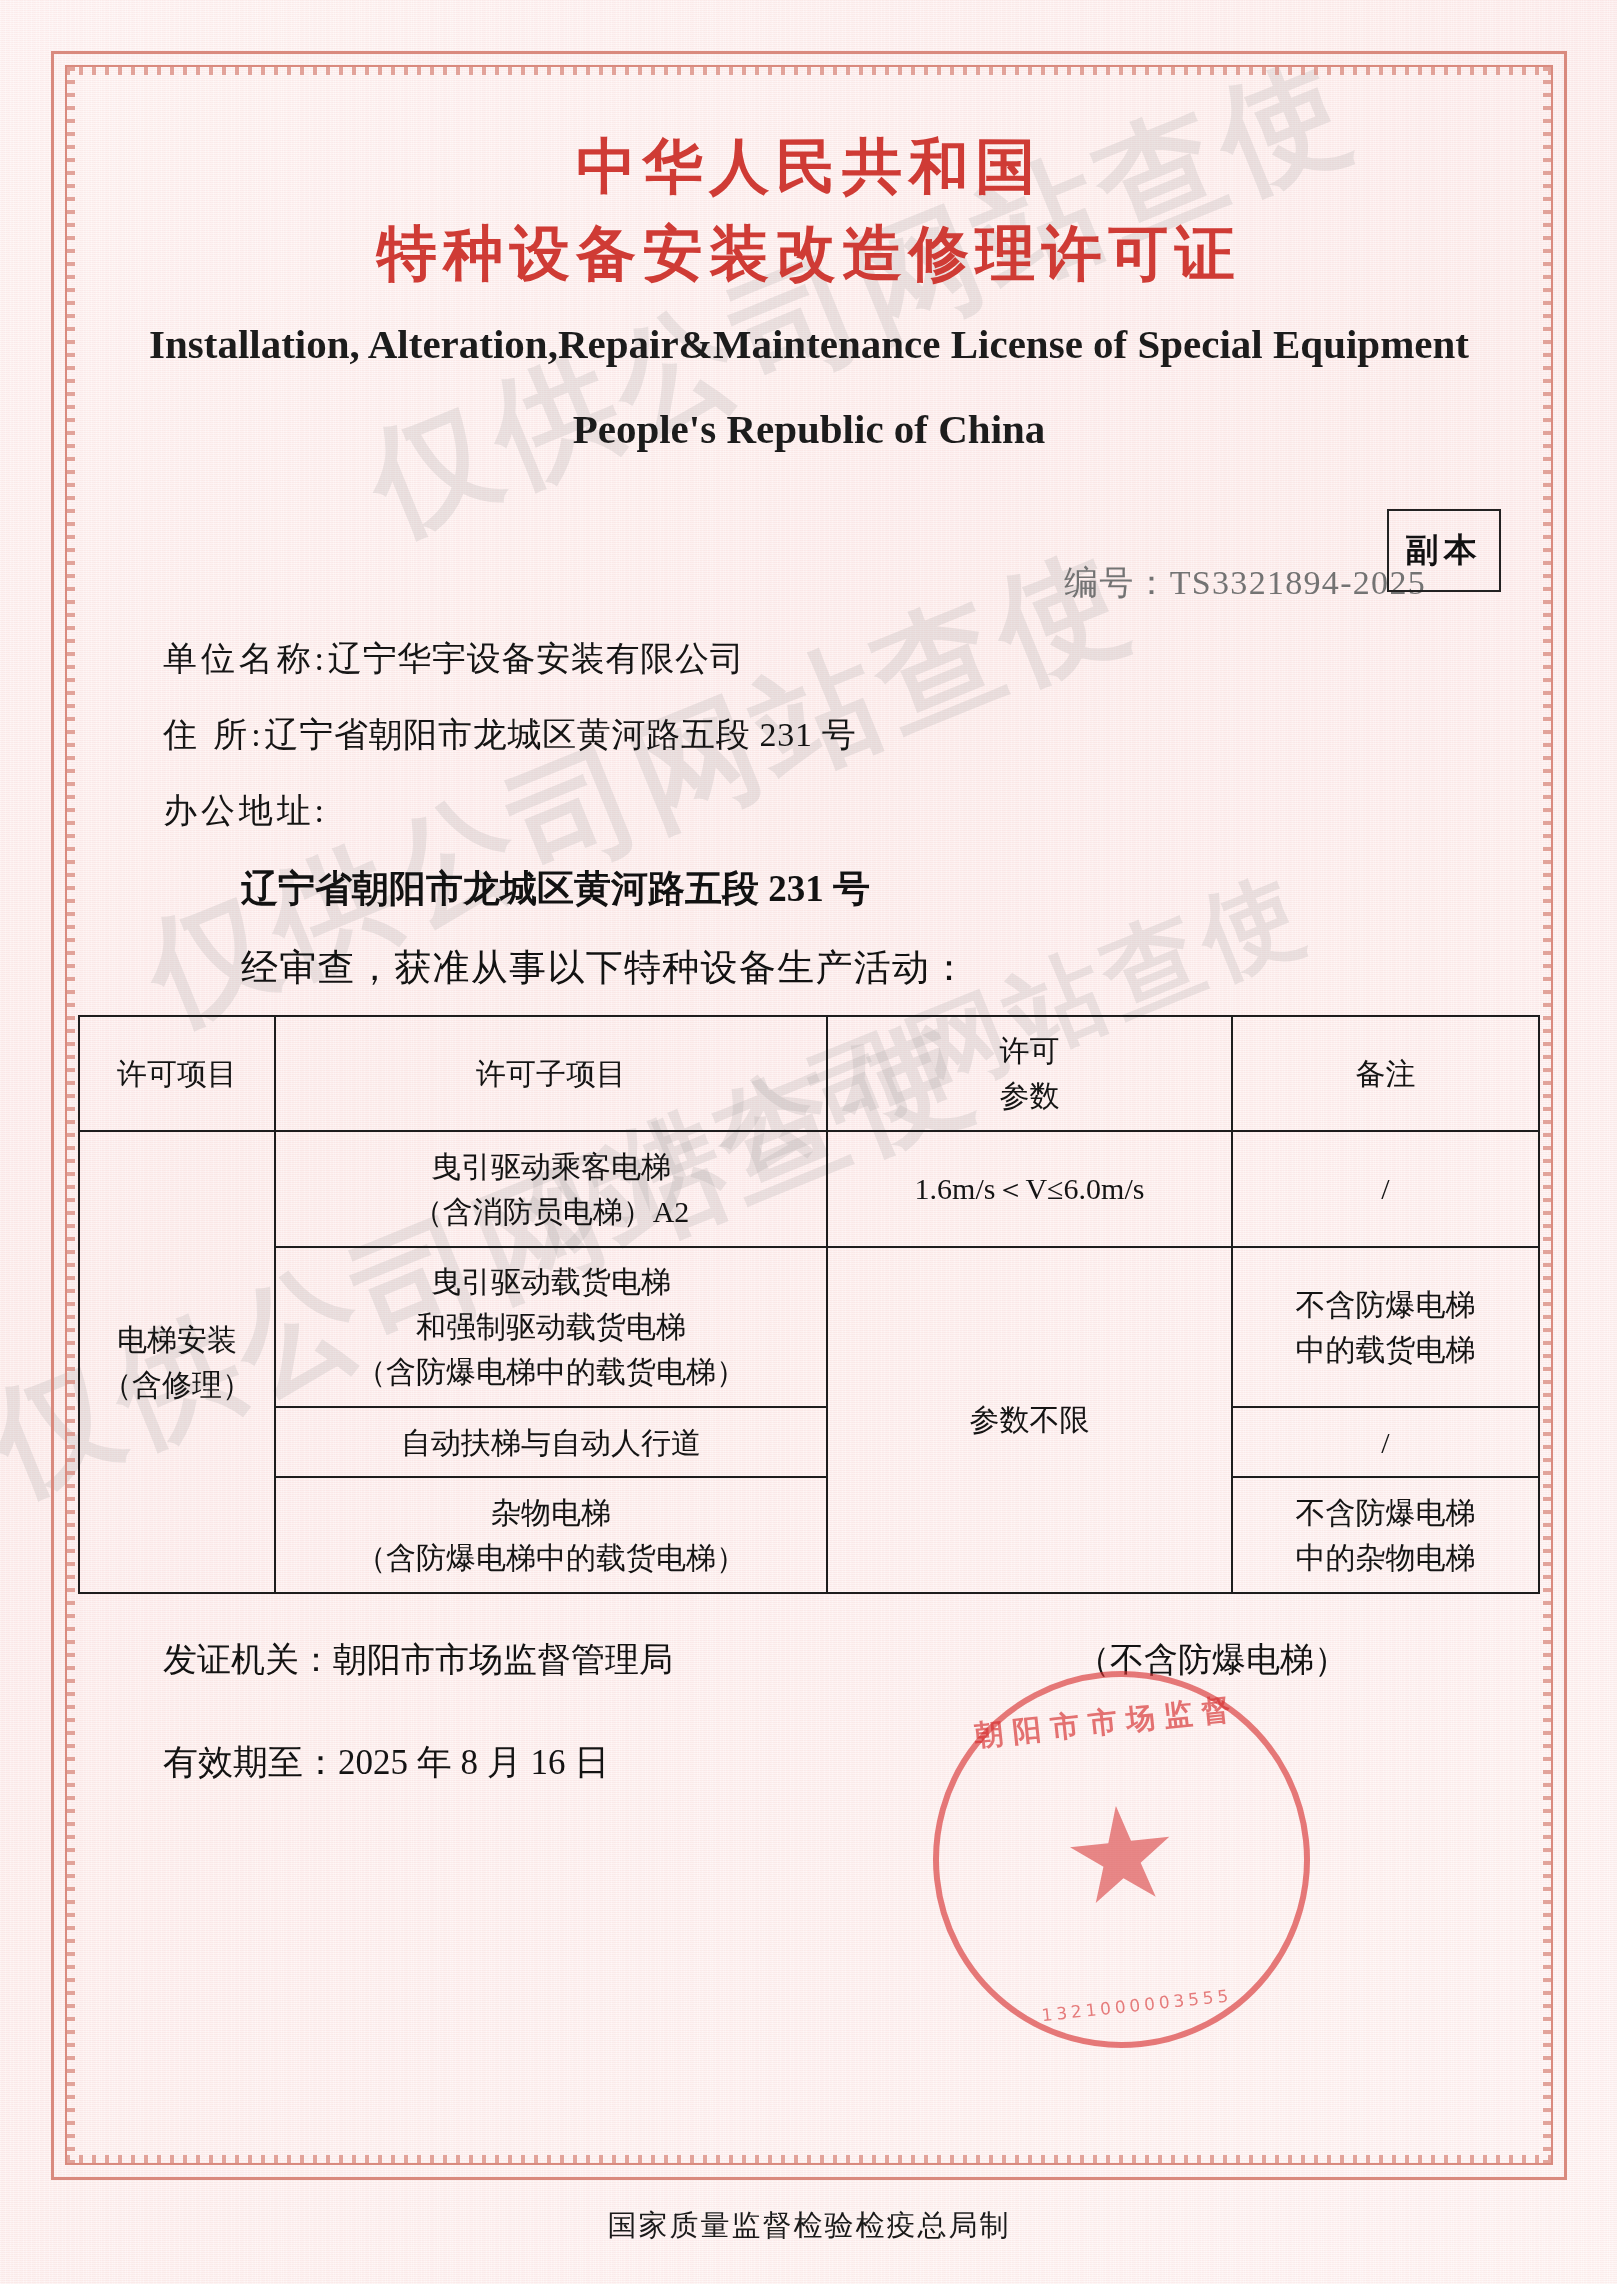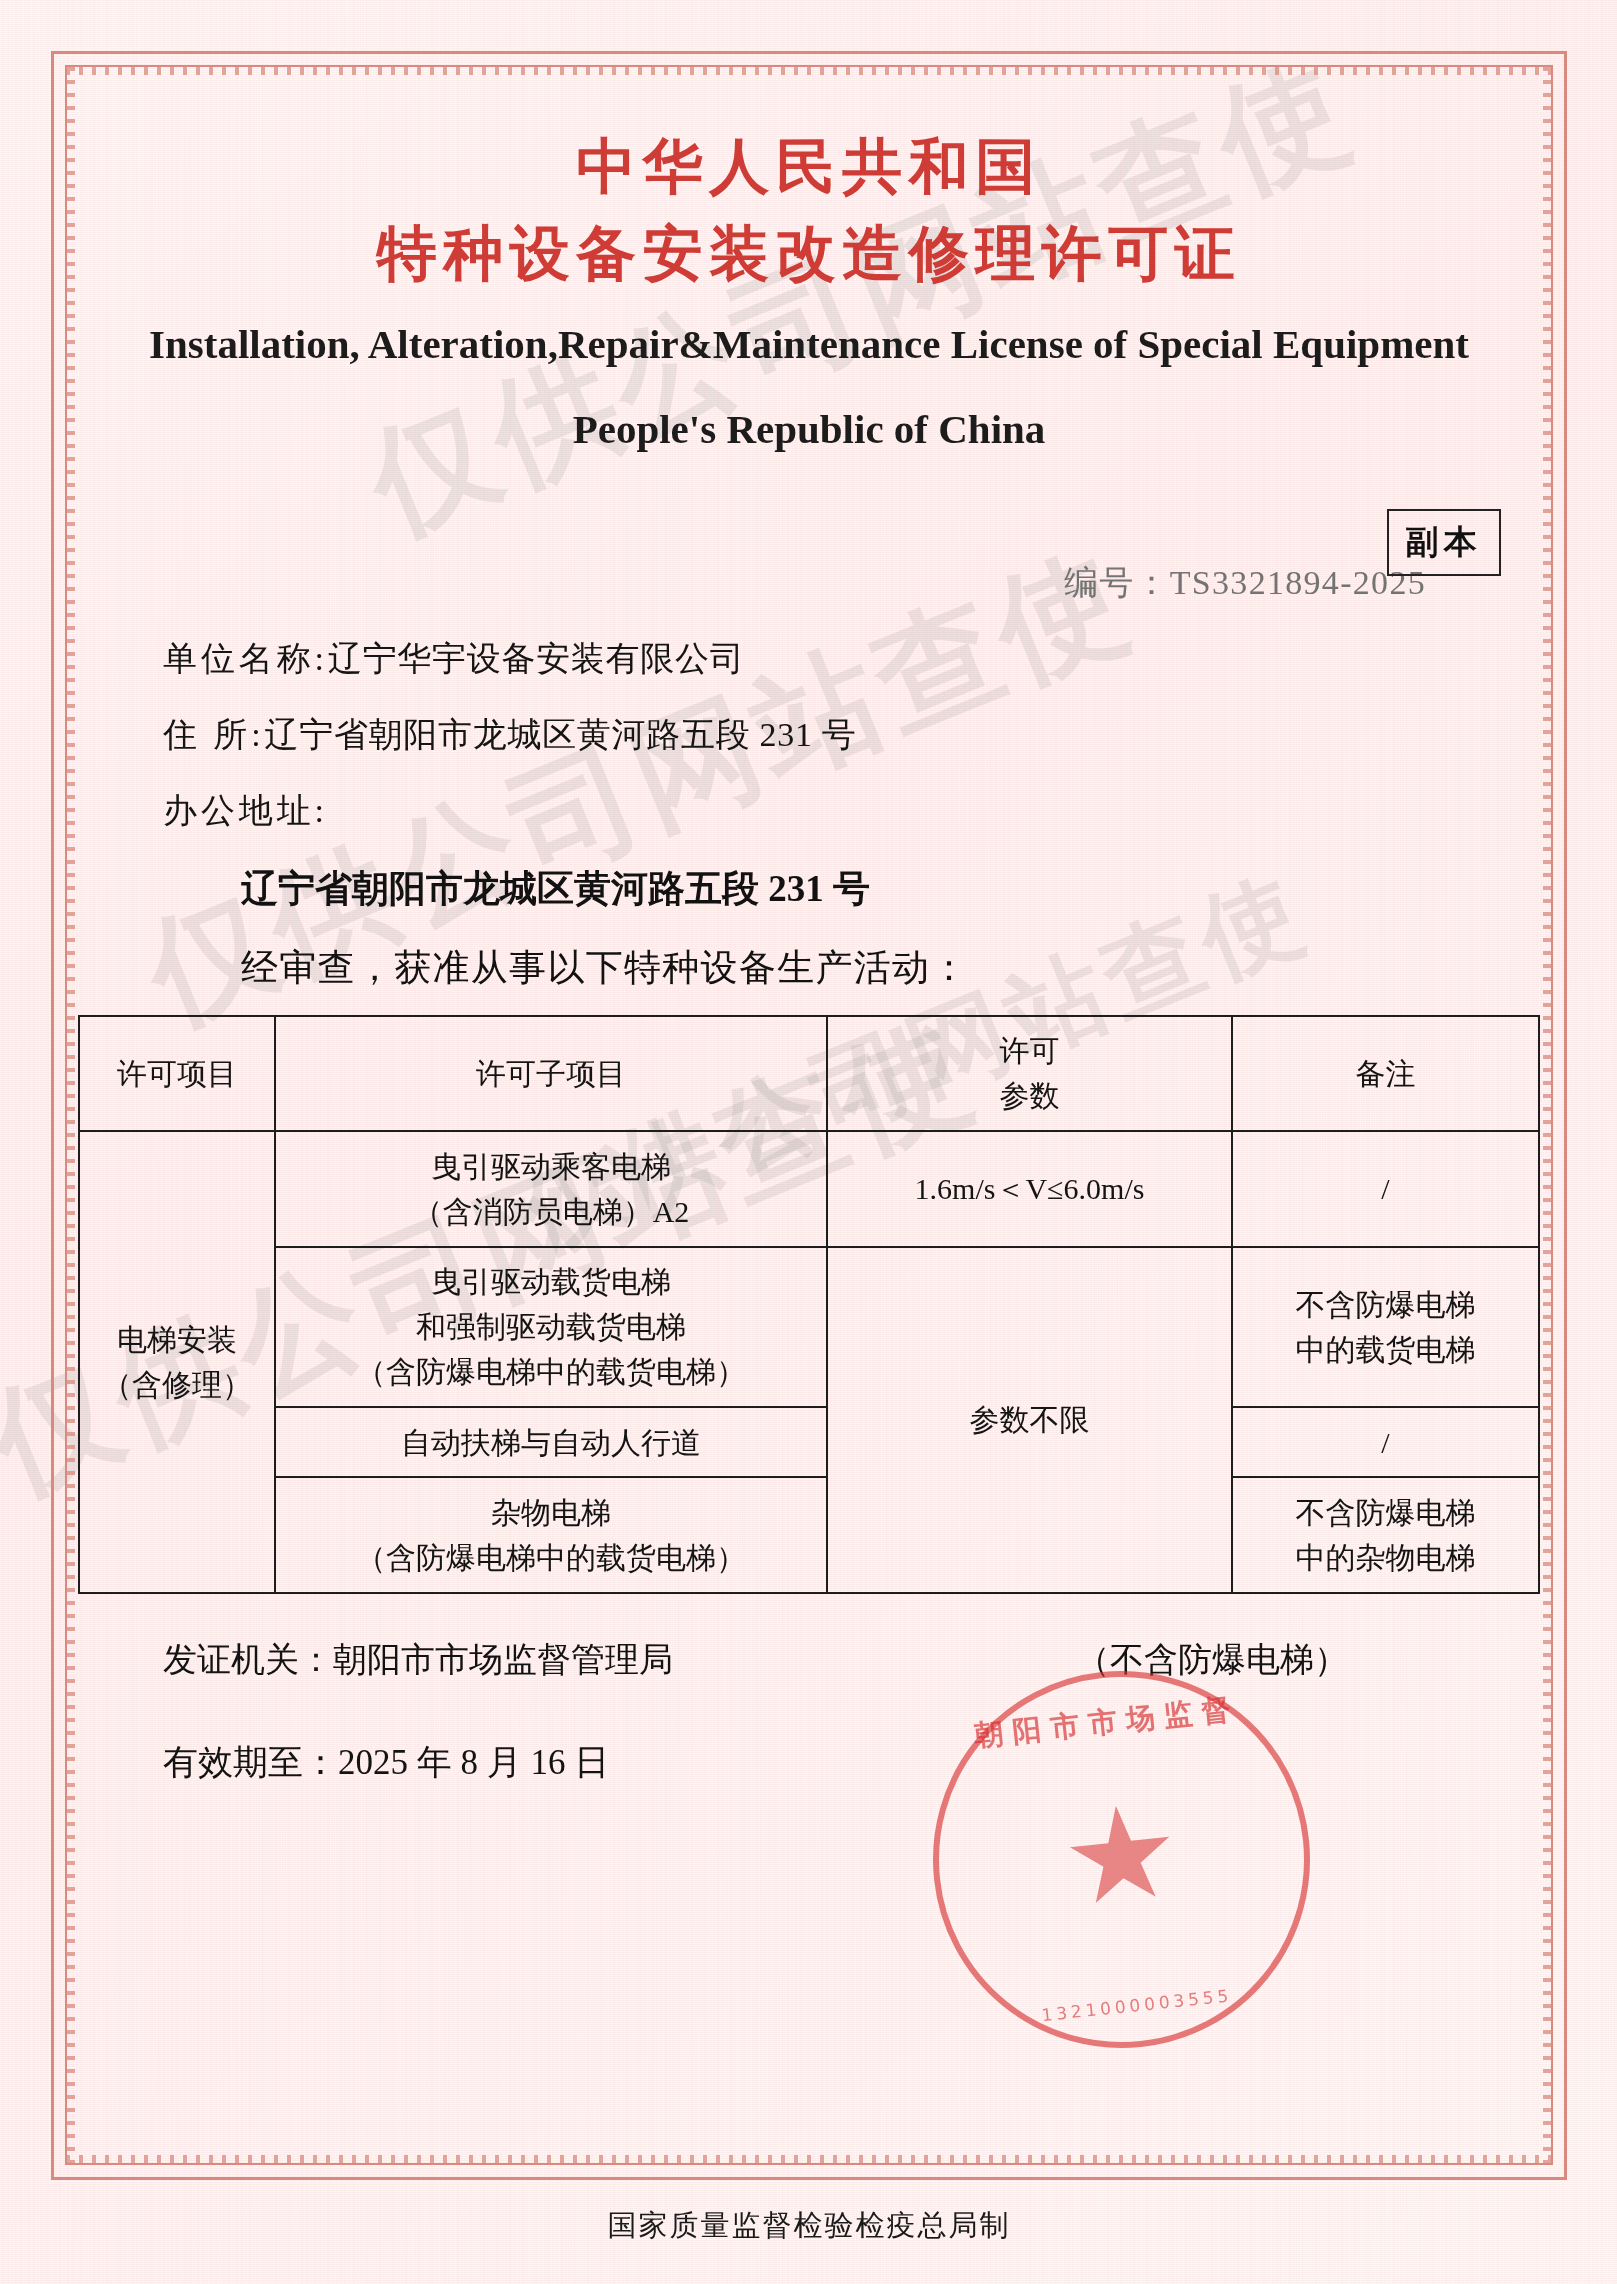--- a/index.html
+++ b/index.html
@@ -81,21 +81,21 @@
     font-weight:bold;
     color:#1c1c1c;
     font-size:41px;
     margin-top:22px;
     line-height:1.55;
   }
   .fuben{
     position:absolute;
     right:39px;top:431px;
     border:2.6px solid #222;
-    padding:9px 17px;
+    padding:17px 17px;
     font-size:33px;
     letter-spacing:5.2px;
     color:#111;
     font-weight:bold;
   }
   .serial{
     text-align:right;
     margin-top:98px;
     padding-right:114px;
     font-size:34px;

